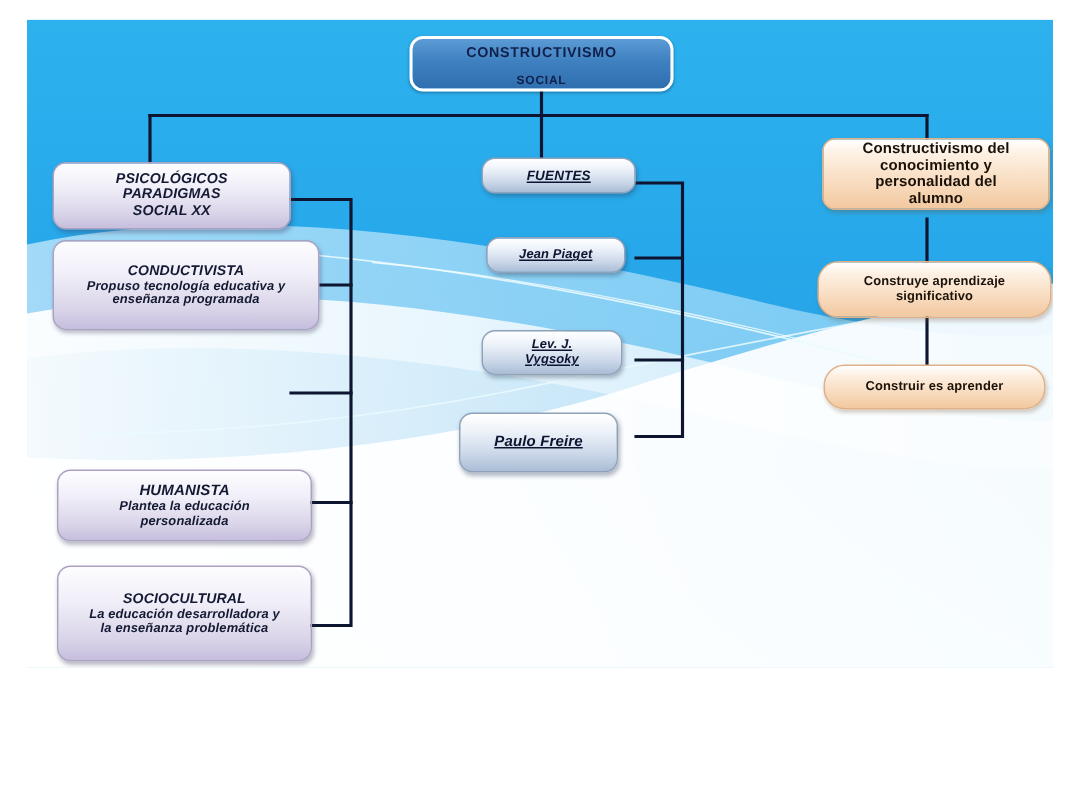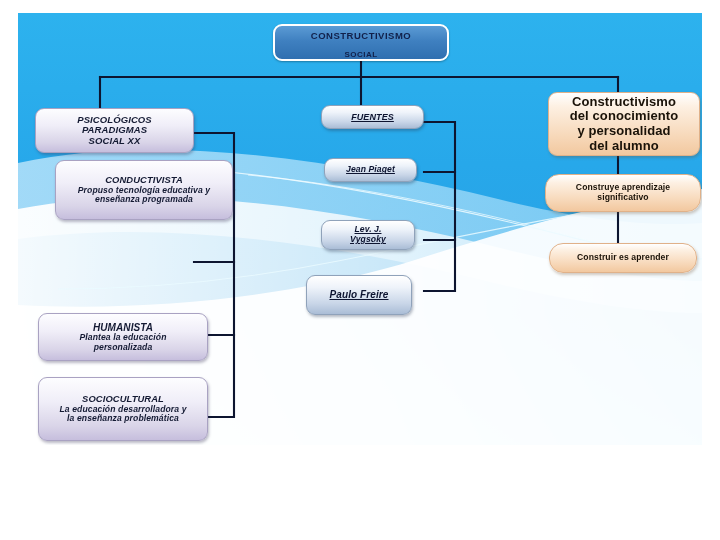--- a/index.html
+++ b/index.html
@@ -189,21 +189,21 @@
     </div>
 
     <div class="node n-lav" style="left:17px; top:95px; width:159px; height:45px; font-size:9.5px;">
       <span class="txt">
         <span class="hd">PSICOLÓGICOS</span>
         <span class="hd">PARADIGMAS</span>
         <span class="hd">SOCIAL XX</span>
       </span>
     </div>
 
-    <div class="node n-lav" style="left:17px; top:147px; width:178px; height:60px; font-size:8.6px;margin-left:20px;">
+    <div class="node n-lav" style="left:17px; top:147px; width:178px; height:60px; font-size:8.6px;">
       <span class="txt">
         <span class="hd" style="font-size:9.4px;">CONDUCTIVISTA</span>
         <span class="sub">Propuso tecnología educativa y enseñanza programada</span>
       </span>
     </div>
 
 
     <div class="node n-lav" style="left:20px; top:300px; width:170px; height:48px; font-size:8.6px;">
       <span class="txt">
         <span class="hd" style="font-size:10px;">HUMANISTA</span>
@@ -227,21 +227,21 @@
     </div>
 
     <div class="node n-sil" style="left:303px; top:207px; width:94px; height:30px; font-size:8.6px;">
       <span class="txt">Lev. J. Vygsoky</span>
     </div>
 
     <div class="node n-sil" style="left:288px; top:262px; width:106px; height:40px; font-size:10px;">
       <span class="txt">Paulo Freire</span>
     </div>
 
-    <div class="node n-peach" style="left:530px; top:79px; width:152px; height:64px; font-size:13px;">
+    <div class="node n-peach" style="left:530px; top:79px; width:152px; height:48px; font-size:10px;">
       <span class="txt">Constructivismo del conocimiento y personalidad del alumno</span>
     </div>
 
     <div class="node n-peach" style="left:527px; top:161px; width:156px; height:38px; font-size:8.6px;border-radius:14px;">
       <span class="txt">Construye aprendizaje significativo</span>
     </div>
 
     <div class="node n-peach" style="left:531px; top:230px; width:148px; height:30px; font-size:8.6px;border-radius:14px;">
       <span class="txt">Construir es aprender</span>
     </div>

